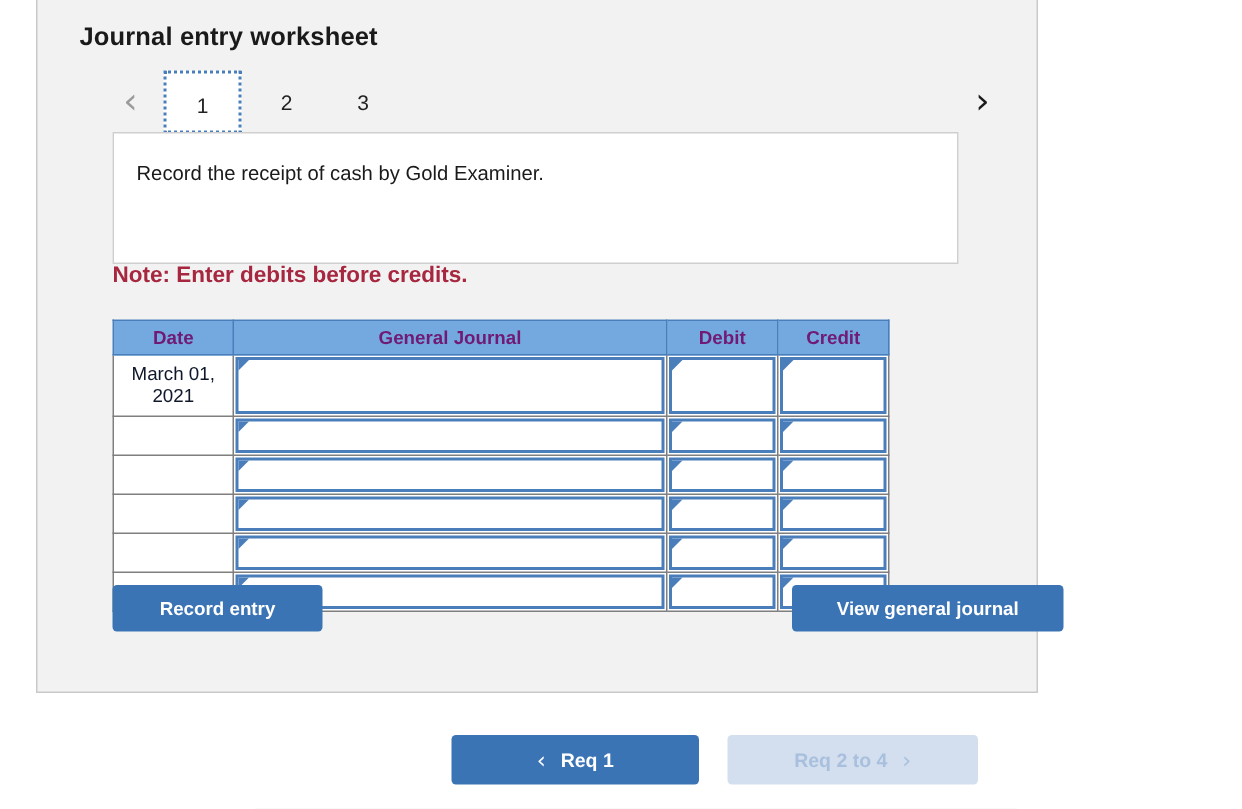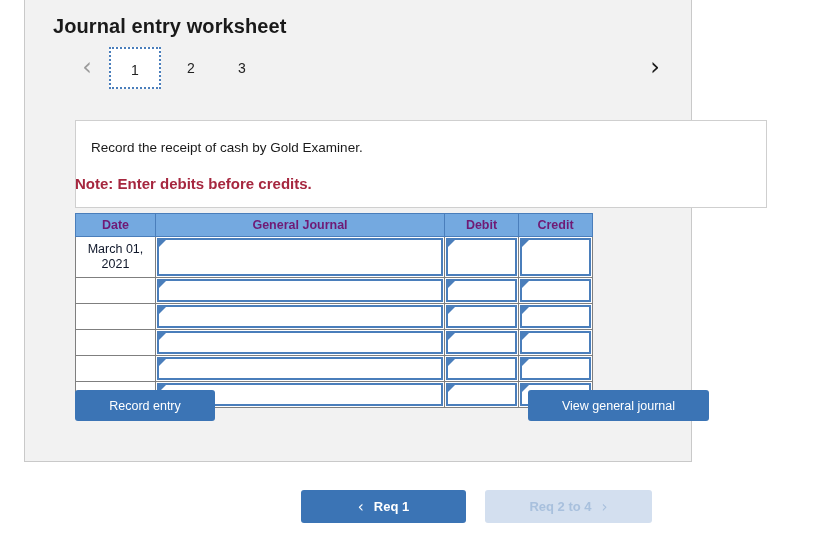--- a/index.html
+++ b/index.html
@@ -33,21 +33,21 @@
     left: 28px;
     top: 0;
     right: 18px;
     bottom: 0;
   }
 
   .worksheet-title {
     position: absolute;
     left: 0;
     top: 16px;
-    font-size: 20px;
+    font-size: 17px;
     font-weight: bold;
     color: #1a1a1a;
     letter-spacing: .1px;
   }
 
   
   .tabstrip {
     position: absolute;
     left: 0;
     top: 48px;
@@ -90,26 +90,25 @@
   }
   .tab-1 { left: 56px; }
   .tab-2 { left: 112px; }
   .tab-3 { left: 163px; }
 
   
   .instruction-box {
     position: absolute;
     left: 22px;
     top: 89px;
-    width: 692px;
+    width: 564px;
     height: 88px;
     background: #ffffff;
     border: 1px solid #cfcfcf;
     box-sizing: border-box;
-    margin-top: 32px;
   }
   .instruction-text {
     position: absolute;
     left: 15px;
     top: 19px;
     font-size: 13.5px;
     color: #1a1a1a;
   }
 
   .note {
@@ -180,21 +179,21 @@
     border-right: 7px solid transparent;
   }
   td.pad-cell { padding: 1px; }
 
   
   .btn {
     position: absolute;
     background: #3b74b5;
     color: #ffffff;
     font-size: 12.5px;
-    font-weight: normal;
+    font-weight: bold;
     border: none;
     border-radius: 3px;
     text-align: center;
     cursor: pointer;
     font-family: "Liberation Sans", sans-serif;
     padding: 0;
   }
   .btn-record {
     left: 22px;
     top: 391px;

